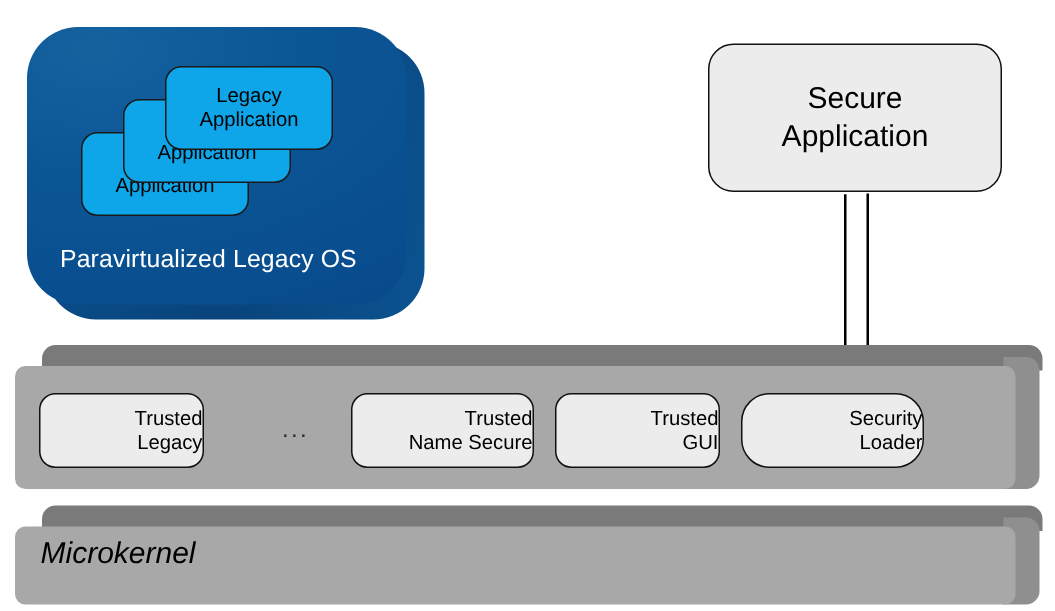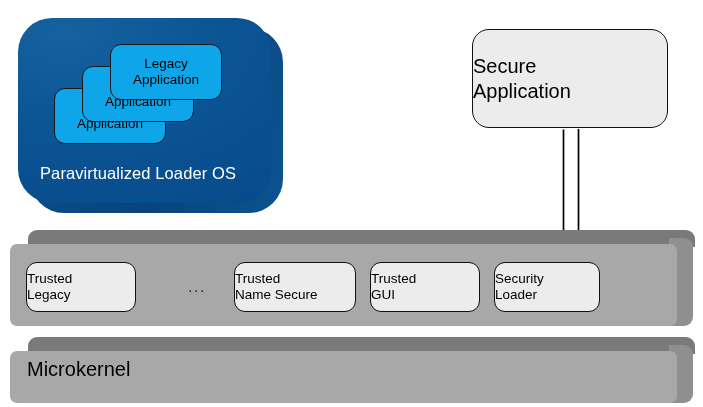--- a/index.html
+++ b/index.html
@@ -80,20 +80,21 @@
     left: 472px;
     top: 29px;
     width: 196px;
     height: 99px;
     border: 1.8px solid #111111;
     border-radius: 17px;
     background: #ececec;
     box-sizing: border-box;
     display: flex;
     flex-direction: column;
+    align-items: center;
     justify-content: center;
     font-size: 20px;
     color: #000000;
     line-height: 1.22;
   }
 
   
   #arrows { position: absolute; left: 0; top: 0; width: 703px; height: 407px; }
 
   
@@ -124,43 +125,44 @@
   #microkernel-slab .slab-side { left: 659px; top: 8px; width: 24px;  height: 58px; border-radius: 0 9px 9px 0; }
   #microkernel-slab .slab-face { left: 0px;  top: 14px; width: 667px; height: 52px; }
 
   #microkernel-label {
     position: absolute;
     left: 27px;
     top: 358px;
     font-size: 20px;
     color: #000000;
     white-space: nowrap;
+    font-style: italic;
   }
 
   
   .service-box {
     position: absolute;
     height: 50px;
     border: 1.8px solid #111111;
     border-radius: 11px;
     background: #ececec;
     box-sizing: border-box;
     display: flex;
     flex-direction: column;
-    align-items: flex-start;
+    align-items: flex-end;
     justify-content: center;
     font-size: 13.5px;
     color: #000000;
     line-height: 1.2;
     text-align: center;
   }
   #service-box-0 { left: 26px;  top: 262px; width: 110px; }
   #service-box-1 { left: 234px; top: 262px; width: 122px; }
   #service-box-2 { left: 370px; top: 262px; width: 110px; }
-  #service-box-3 { left: 494px; top: 262px; width: 106px; }
+  #service-box-3 { left: 494px; top: 262px; width: 122px; border-radius: 19px; }
 
   #services-ellipsis {
     position: absolute;
     left: 177px;
     top: 278px;
     width: 40px;
     text-align: center;
     font-size: 16px;
     color: #2b2b2b;
     letter-spacing: 1.5px;
@@ -181,21 +183,21 @@
     </div>
     <div class="legacy-app" id="legacy-app-2">
       <span>Legacy</span>
       <span>Application</span>
     </div>
     <div class="legacy-app" id="legacy-app-1">
       <span>Legacy</span>
       <span>Application</span>
     </div>
 
-    <div id="legacy-os-label">Paravirtualized Loader OS</div>
+    <div id="legacy-os-label">Paravirtualized Legacy OS</div>
   </div>
 
   <div id="secure-app">
     <span>Secure</span>
     <span>Application</span>
   </div>
 
   <svg id="arrows" viewBox="0 0 703 407">
     <defs>
       <marker id="arrowhead-up" markerWidth="8" markerHeight="9" refX="4" refY="8.5" orient="auto-start-reverse" markerUnits="userSpaceOnUse">

